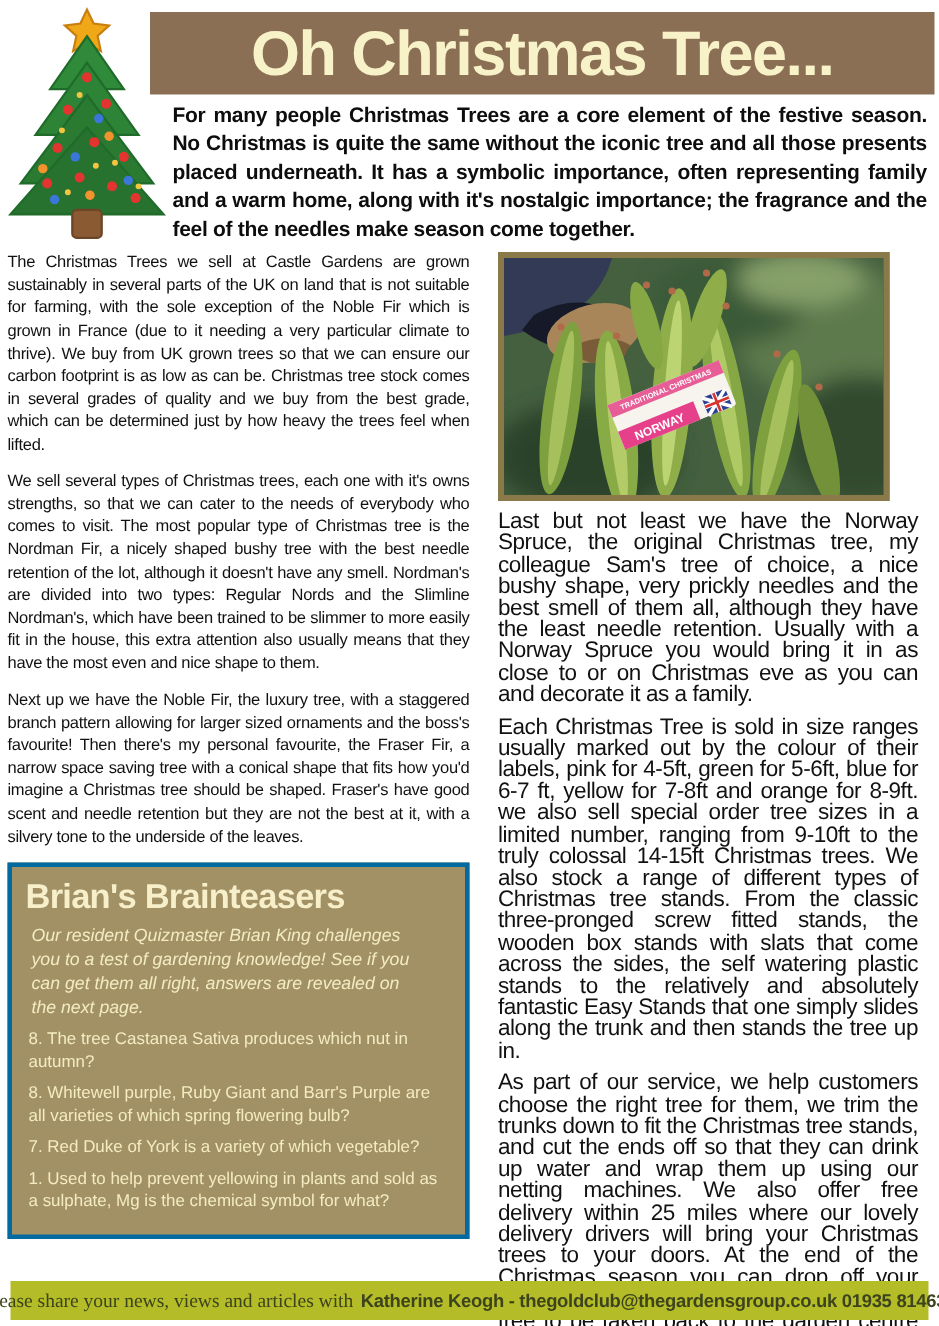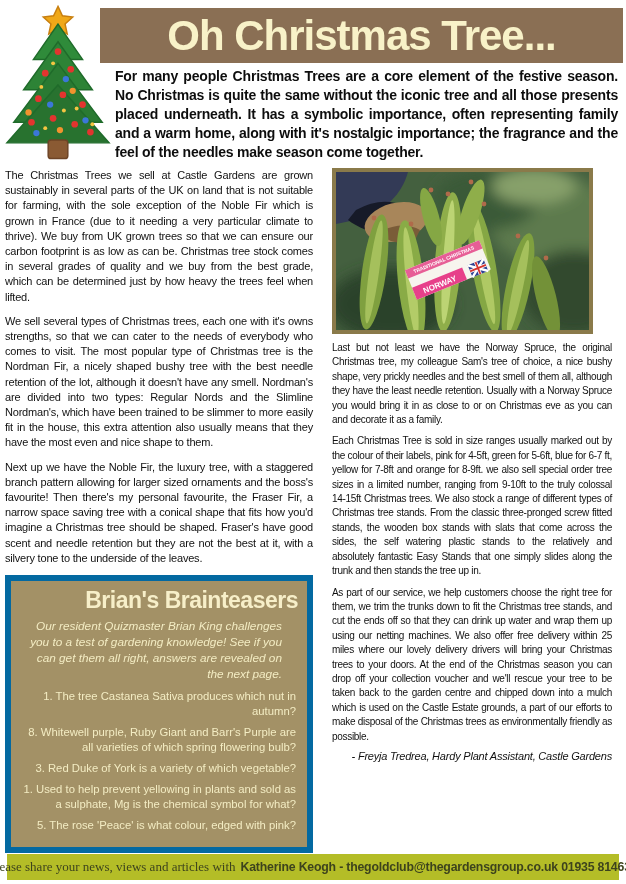--- a/index.html
+++ b/index.html
@@ -14,32 +14,32 @@
 
   .intro{position:absolute;left:115px;top:67px;width:503px;
          font-size:14px;font-weight:bold;line-height:18.9px;text-align:justify;
          letter-spacing:-0.2px;color:#0d0d0d;}
 
   
   .col-left{position:absolute;left:5px;top:168px;width:308px;}
   .col-left p{margin:0 0 9px 0;font-size:11px;line-height:15.2px;
               letter-spacing:-0.2px;text-align:justify;}
   .col-right{position:absolute;left:332px;top:168px;width:280px;}
-  .col-right p{margin:7px 0 0 0;font-size:10px;line-height:14.4px;
+  .col-right p{margin:7px 0 0 0;font-size:15px;line-height:14.4px;
                letter-spacing:-0.3px;text-align:justify;}
 
   .photo-frame{width:253px;height:158px;border:4px solid #8A7A4A;overflow:hidden;background:#44603f;}
   .photo-frame svg{display:block;width:100%;height:100%;}
 
   .signature{margin-top:6px;font-size:11px;font-style:italic;text-align:right;
              letter-spacing:-0.2px;color:#111;}
 
   
-  .bt-box{margin-top:8px;background:#A39166;border:6px solid #0369a1;
-          padding:5px 9px 8px 9px;text-align:right;}
+  .bt-box{margin-top:8px;background:#A39166;border:3px solid #0369a1;
+          padding:5px 9px 8px 9px;text-align:left;}
   .bt-title{font-size:23px;font-weight:800;color:#F7EFC9;letter-spacing:-0.5px;margin:1px 0 4px 0;}
   .bt-intro{font-size:11.8px;font-style:italic;color:#F3ECC3;line-height:16px;margin:0 16px 7px 4px;}
   .bt-q{font-size:11.3px;color:#F3ECC3;line-height:15px;margin:0 2px 6px 2px;}
 
   
   .footer-bar{position:absolute;left:7px;top:854px;width:612px;height:26px;background:#B4BD27;
               display:flex;align-items:center;justify-content:center;white-space:nowrap;}
   .footer-prefix{font-family:"Liberation Serif",serif;font-size:13px;color:#3D431D;margin-right:5px;}
   .footer-contact{font-size:12.3px;font-weight:700;color:#3D431D;letter-spacing:-0.2px;}
 </style>
@@ -91,25 +91,24 @@
   <div class="intro">For many people Christmas Trees are a core element of the festive season. No Christmas is quite the same without the iconic tree and all those presents placed underneath. It has a symbolic importance, often representing family and a warm home, along with it's nostalgic importance; the fragrance and the feel of the needles make season come together.</div>
 
   <div class="col-left">
     <p>The Christmas Trees we sell at Castle Gardens are grown sustainably in several parts of the UK on land that is not suitable for farming, with the sole exception of the Noble Fir which is grown in France (due to it needing a very particular climate to thrive). We buy from UK grown trees so that we can ensure our carbon footprint is as low as can be. Christmas tree stock comes in several grades of quality and we buy from the best grade, which can be determined just by how heavy the trees feel when lifted.</p>
     <p>We sell several types of Christmas trees, each one with it's owns strengths, so that we can cater to the needs of everybody who comes to visit. The most popular type of Christmas tree is the Nordman Fir, a nicely shaped bushy tree with the best needle retention of the lot, although it doesn't have any smell. Nordman's are divided into two types: Regular Nords and the Slimline Nordman's, which have been trained to be slimmer to more easily fit in the house, this extra attention also usually means that they have the most even and nice shape to them.</p>
     <p>Next up we have the Noble Fir, the luxury tree, with a staggered branch pattern allowing for larger sized ornaments and the boss's favourite! Then there's my personal favourite, the Fraser Fir, a narrow space saving tree with a conical shape that fits how you'd imagine a Christmas tree should be shaped. Fraser's have good scent and needle retention but they are not the best at it, with a silvery tone to the underside of the leaves.</p>
 
     <div class="bt-box">
       <div class="bt-title">Brian's Brainteasers</div>
       <div class="bt-intro">Our resident Quizmaster Brian King challenges you to a test of gardening knowledge! See if you can get them all right, answers are revealed on the next page.</div>
-      <div class="bt-q">1. The tree Castanea Sativa produces which nut in autumn?</div>
+      <div class="bt-q">8. The tree Castanea Sativa produces which nut in autumn?</div>
       <div class="bt-q">8. Whitewell purple, Ruby Giant and Barr's Purple are all varieties of which spring flowering bulb?</div>
-      <div class="bt-q">3. Red Duke of York is a variety of which vegetable?</div>
+      <div class="bt-q">7. Red Duke of York is a variety of which vegetable?</div>
       <div class="bt-q">1. Used to help prevent yellowing in plants and sold as a sulphate, Mg is the chemical symbol for what?</div>
-      <div class="bt-q">5.  The rose 'Peace' is what colour, edged with pink?</div>
     </div>
   </div>
 
   <div class="col-right">
 
     <div class="photo-frame">
       <svg viewBox="0 0 253 158" preserveAspectRatio="none">
         <defs>
             <filter id="blur1">
               <feGaussianBlur stdDeviation="7"></feGaussianBlur>

